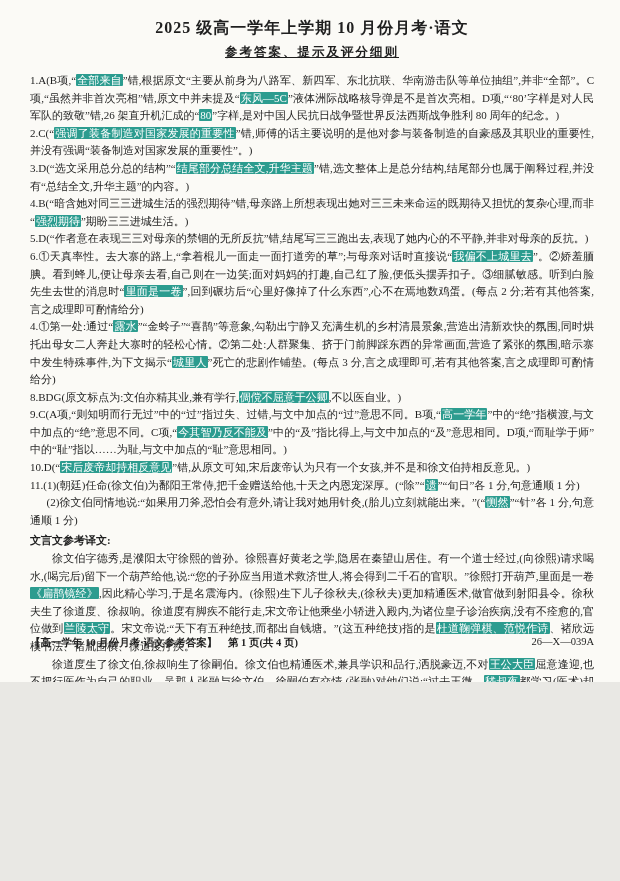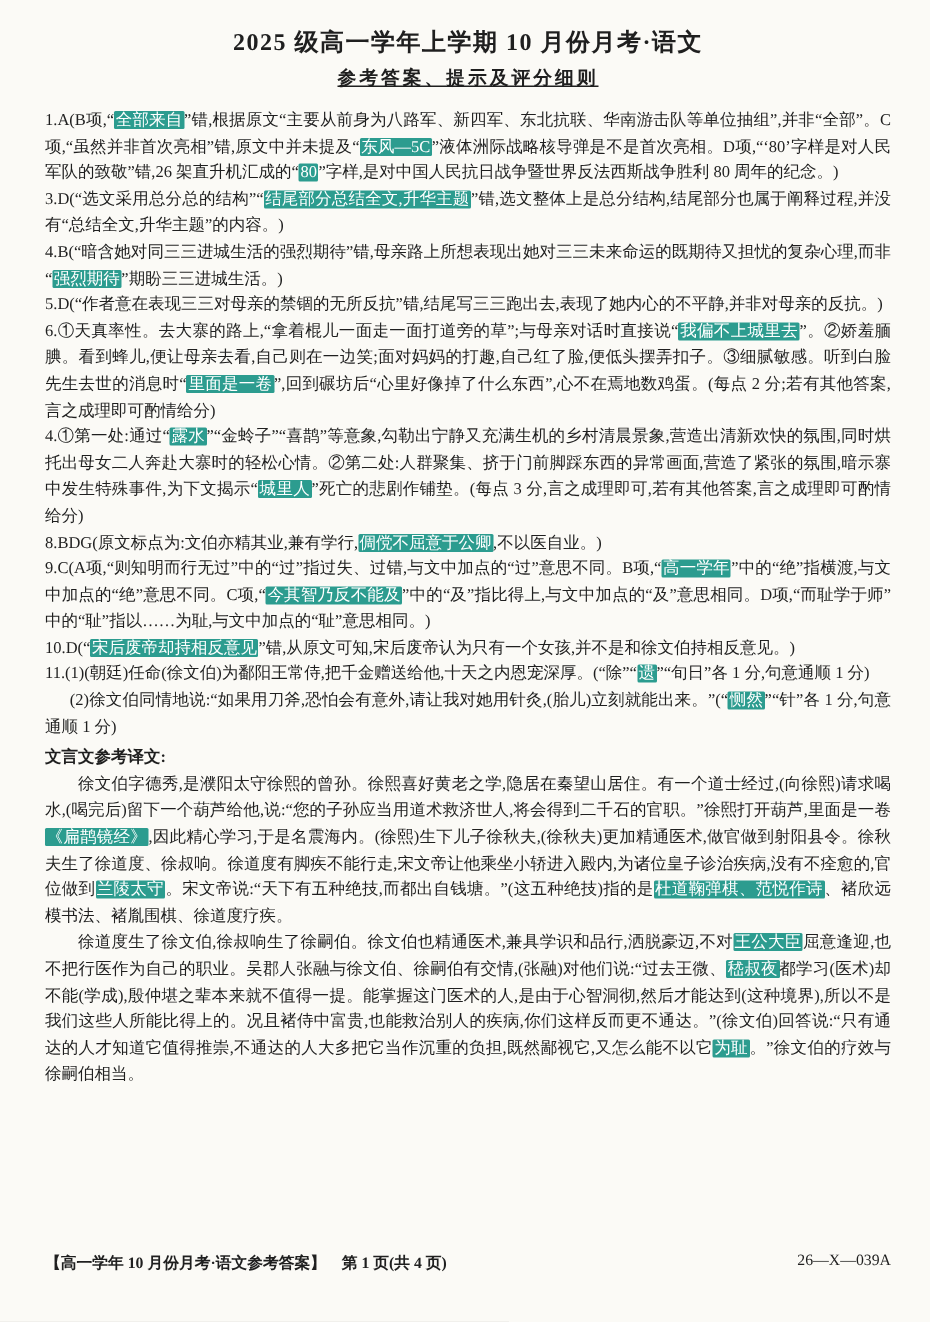--- a/index.html
+++ b/index.html
@@ -3,21 +3,21 @@
 <meta charset="utf-8">
 <style>
   html, body {
     margin: 0;
     padding: 0;
     background: #e9e8e4;
   }
   .page {
     position: relative;
     width: 620px;
-    height: 881px;
+    height: 682px;
     margin: 0 auto;
     box-sizing: border-box;
     background: #fbfaf6;
     color: #1f1f1f;
     font-family: "Liberation Serif", "DejaVu Serif", serif;
     padding: 18px 26px 0 30px;
     overflow: hidden;
   }
   h1.title {
     font-size: 16px;
@@ -78,20 +78,21 @@
 <body>
 
 <div class="page">
   <header>
     <h1 class="title">2025 级高一学年上学期 10 月份月考·语文</h1>
     <h2 class="subtitle">参考答案、提示及评分细则</h2>
   </header>
 
   <main>
       <p class="ans"><span>1.A(B项,“</span><span class="hl">全部来自</span><span>”错,根据原文“主要从前身为八路军、新四军、东北抗联、华南游击队等单位抽组”,并非“全部”。C项,“虽然并非首次亮相”错,原文中并未提及“</span><span class="hl">东风—5C</span><span>”液体洲际战略核导弹是不是首次亮相。D项,“‘80’字样是对人民军队的致敬”错,26 架直升机汇成的“</span><span class="hl">80</span><span>”字样,是对中国人民抗日战争暨世界反法西斯战争胜利 80 周年的纪念。)</span></p>
+      <p class="ans"><span>2.C(“</span><span class="hl">强调了装备制造对国家发展的重要性</span><span>”错,师傅的话主要说明的是他对参与装备制造的自豪感及其职业的重要性,并没有强调“装备制造对国家发展的重要性”。)</span></p>
       <p class="ans"><span>3.D(“选文采用总分总的结构”“</span><span class="hl">结尾部分总结全文,升华主题</span><span>”错,选文整体上是总分结构,结尾部分也属于阐释过程,并没有“总结全文,升华主题”的内容。)</span></p>
       <p class="ans"><span>4.B(“暗含她对同三三进城生活的强烈期待”错,母亲路上所想表现出她对三三未来命运的既期待又担忧的复杂心理,而非“</span><span class="hl">强烈期待</span><span>”期盼三三进城生活。)</span></p>
       <p class="ans"><span>5.D(“作者意在表现三三对母亲的禁锢的无所反抗”错,结尾写三三跑出去,表现了她内心的不平静,并非对母亲的反抗。)</span></p>
       <p class="ans"><span>6.①天真率性。去大寨的路上,“拿着棍儿一面走一面打道旁的草”;与母亲对话时直接说“</span><span class="hl">我偏不上城里去</span><span>”。②娇羞腼腆。看到蜂儿,便让母亲去看,自己则在一边笑;面对妈妈的打趣,自己红了脸,便低头摆弄扣子。③细腻敏感。听到白脸先生去世的消息时“</span><span class="hl">里面是一卷</span><span>”,回到碾坊后“心里好像掉了什么东西”,心不在焉地数鸡蛋。(每点 2 分;若有其他答案,言之成理即可酌情给分)</span></p>
       <p class="ans"><span>4.①第一处:通过“</span><span class="hl">露水</span><span>”“金蛉子”“喜鹊”等意象,勾勒出宁静又充满生机的乡村清晨景象,营造出清新欢快的氛围,同时烘托出母女二人奔赴大寨时的轻松心情。②第二处:人群聚集、挤于门前脚踩东西的异常画面,营造了紧张的氛围,暗示寨中发生特殊事件,为下文揭示“</span><span class="hl">城里人</span><span>”死亡的悲剧作铺垫。(每点 3 分,言之成理即可,若有其他答案,言之成理即可酌情给分)</span></p>
       <p class="ans"><span>8.BDG(原文标点为:文伯亦精其业,兼有学行,</span><span class="hl">倜傥不屈意于公卿</span><span>,不以医自业。)</span></p>
       <p class="ans"><span>9.C(A项,“则知明而行无过”中的“过”指过失、过错,与文中加点的“过”意思不同。B项,“</span><span class="hl">高一学年</span><span>”中的“绝”指横渡,与文中加点的“绝”意思不同。C项,“</span><span class="hl">今其智乃反不能及</span><span>”中的“及”指比得上,与文中加点的“及”意思相同。D项,“而耻学于师”中的“耻”指以……为耻,与文中加点的“耻”意思相同。)</span></p>
       <p class="ans"><span>10.D(“</span><span class="hl">宋后废帝却持相反意见</span><span>”错,从原文可知,宋后废帝认为只有一个女孩,并不是和徐文伯持相反意见。)</span></p>
       <p class="ans"><span>11.(1)(朝廷)任命(徐文伯)为鄱阳王常侍,把千金赠送给他,十天之内恩宠深厚。(“除”“</span><span class="hl">遗</span><span>”“旬日”各 1 分,句意通顺 1 分)</span></p>
       <p class="ans indent"><span>(2)徐文伯同情地说:“如果用刀斧,恐怕会有意外,请让我对她用针灸,(胎儿)立刻就能出来。”(“</span><span class="hl">恻然</span><span>”“针”各 1 分,句意通顺 1 分)</span></p>

